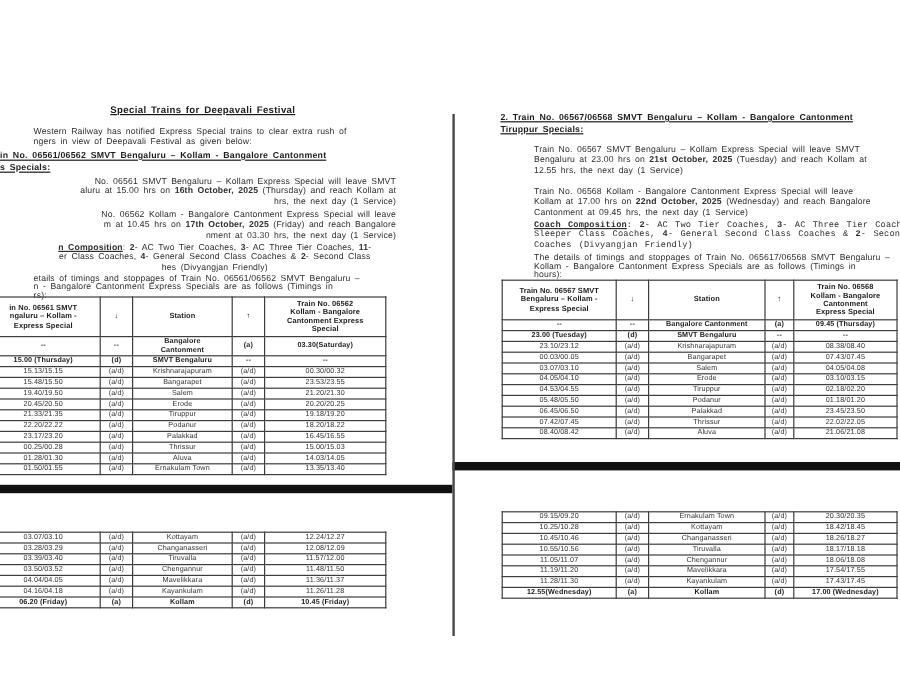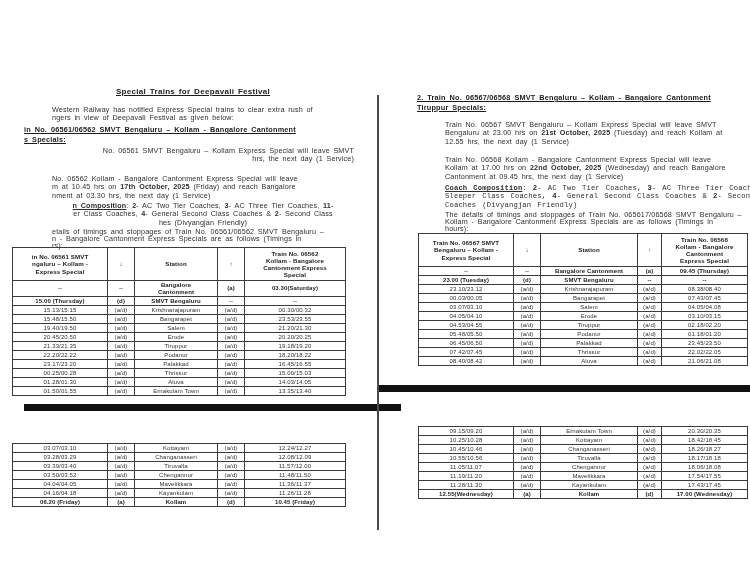--- a/index.html
+++ b/index.html
@@ -1,20 +1,20 @@
 <!DOCTYPE html>
 <html><head>
 <meta charset="utf-8">
 <style>
   * { margin:0; padding:0; box-sizing:border-box; }
   body { background:#e8e8e8; font-family:"Liberation Sans", sans-serif; }
   .screen { position:relative; width:750px; height:575px; background:#ffffff; overflow:hidden; color:#2b2b2b; }
 
   .page { position:absolute; top:0; height:575px; }
-  #page1 { left:0; width:377px;margin-left:24px; }
+  #page1 { left:0; width:377px; }
   #page2 { left:377px; width:373px; }
 
   .block { position:absolute; }
   .body-par .line { font-size:7.2px; line-height:8.4px; word-spacing:1.5px; letter-spacing:0.15px; color:#2e2e2e; white-space:nowrap;padding-left:28px; }
   .tight .line { line-height:7.2px; }
   .heading-par .line { font-size:7.3px; line-height:9.8px; font-weight:bold; text-decoration:underline; word-spacing:1.6px; letter-spacing:0.2px; color:#1c1c1c; white-space:nowrap; }
   .w0 { font-weight:normal; text-decoration:none; }
   .w1 { font-weight:bold; }
   .w2 { font-weight:bold; text-decoration:underline; }
 
@@ -44,24 +44,25 @@
         <div class="line">ngers in view of Deepavali Festival as given below:</div>
       </div>
 
     <div class="block heading-par" style="left:0; top:125px; width:330px;">
         <div class="line">in No. 06561/06562 SMVT Bengaluru – Kollam - Bangalore Cantonment</div>
         <div class="line">s Specials:</div>
       </div>
 
     <div class="block body-par" style="left:0; top:147px; width:330px;text-align:right;">
         <div class="line">No. 06561 SMVT Bengaluru – Kollam Express Special will leave SMVT</div>
+        <div class="line"><span class="w0">aluru at 15.00 hrs on </span><span class="w1">16th October, 2025</span><span class="w0"> (Thursday) and reach Kollam at</span></div>
         <div class="line">hrs, the next day (1 Service)</div>
       </div>
 
-    <div class="block body-par" style="left:0; top:175px; width:330px;">
+    <div class="block body-par" style="left:0; top:175px; width:330px;text-align:right;">
         <div class="line">No. 06562 Kollam - Bangalore Cantonment Express Special will leave</div>
         <div class="line"><span class="w0">m at 10.45 hrs on </span><span class="w1">17th October, 2025</span><span class="w0"> (Friday) and reach Bangalore</span></div>
         <div class="line">nment at 03.30 hrs, the next day (1 Service)</div>
       </div>
 
     <div class="block body-par" style="left:0; top:202px; width:330px;text-align:center;">
         <div class="line"><span class="w2">n Composition</span><span class="w0">: </span><span class="w1">2</span><span class="w0">- AC Two Tier Coaches, </span><span class="w1">3</span><span class="w0">- AC Three Tier Coaches, </span><span class="w1">11</span><span class="w0">-</span></div>
         <div class="line"><span class="w0">er Class Coaches, </span><span class="w1">4</span><span class="w0">- General Second Class Coaches &amp; </span><span class="w1">2</span><span class="w0">- Second Class</span></div>
         <div class="line">hes (Divyangjan Friendly)</div>
       </div>

